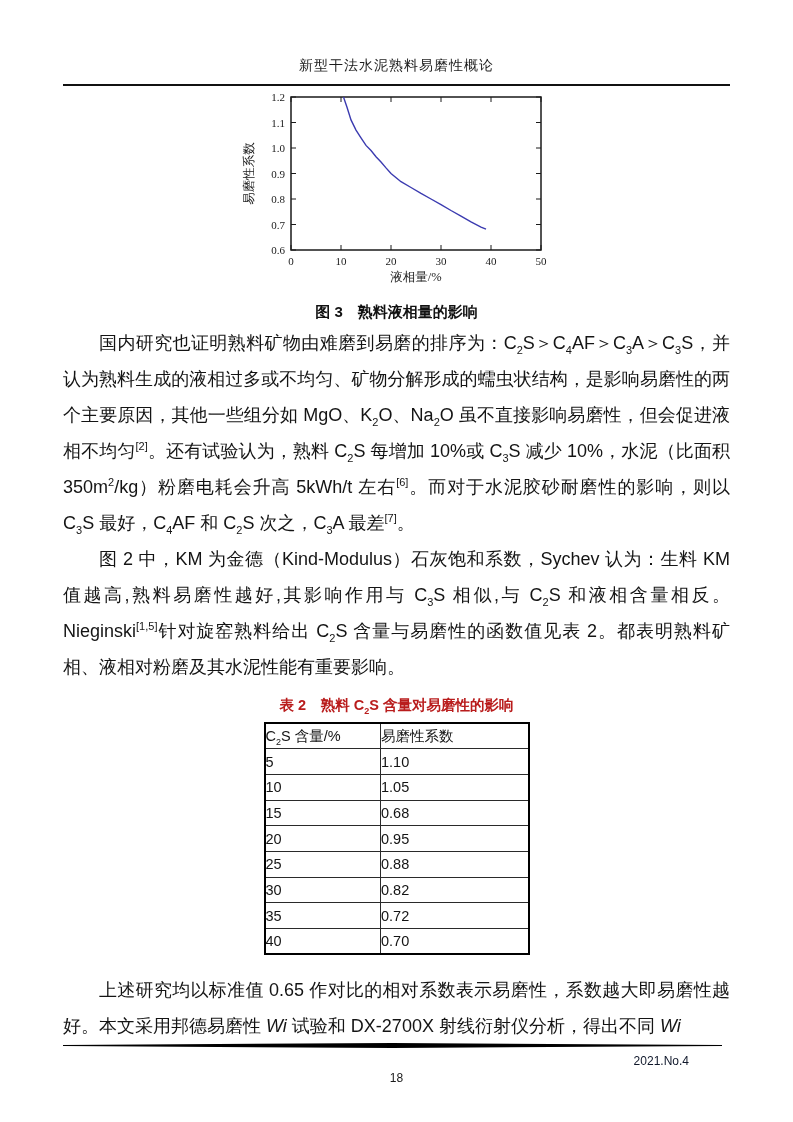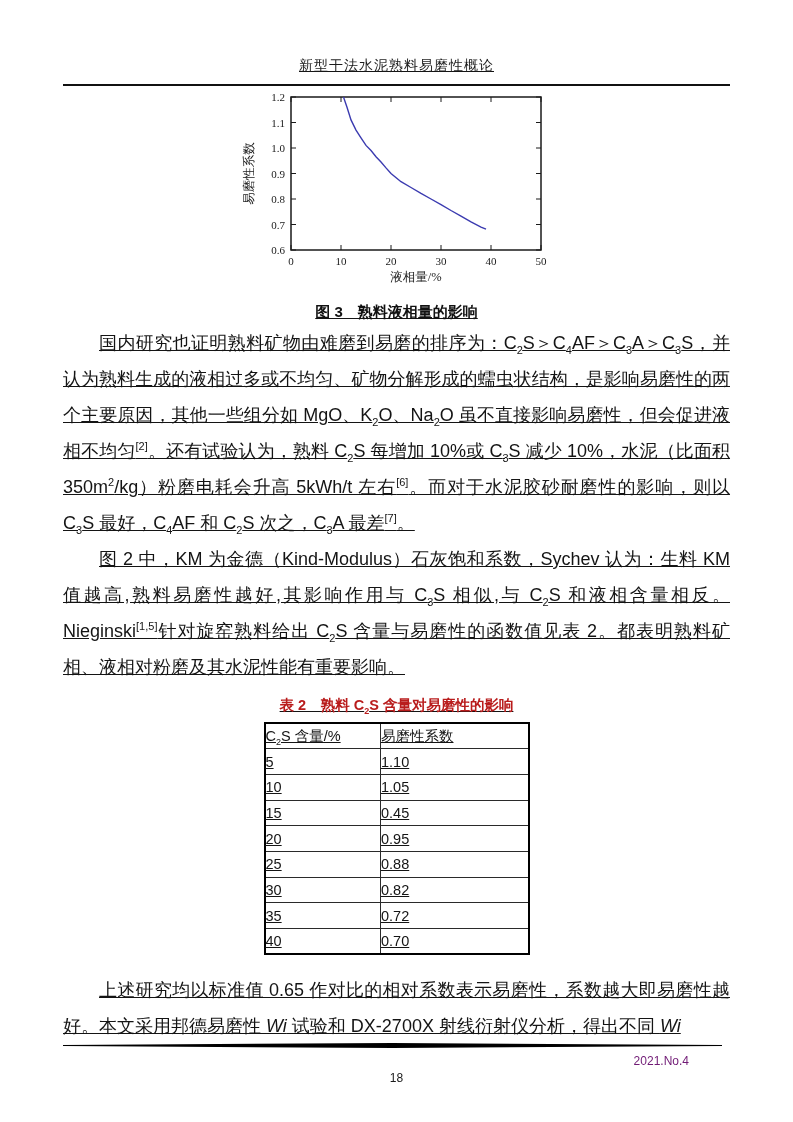--- a/index.html
+++ b/index.html
@@ -2,21 +2,21 @@
 <html><head>
 <meta charset="utf-8">
 <style>
   * { margin:0; padding:0; box-sizing:border-box; }
   html,body { background:#ffffff; }
   body {
     width:793px; height:1122px; position:relative; overflow:hidden;
     font-family:"Liberation Sans","DejaVu Sans",sans-serif;
     color:#141414;
   }
-  .content { position:absolute; left:63px; top:0; width:667px;text-decoration:underline; }
+  .content { position:absolute; left:63px; top:0; width:667px; }
 
   
   .header-title {
     margin-top:57px; text-align:center;
     font-family:"Liberation Serif","DejaVu Serif",serif;
     font-size:14px; letter-spacing:1px; color:#1c1c1c;
   }
   .header-rule { margin-top:9px; height:0; border-top:2px solid #111; }
 
   
@@ -62,21 +62,21 @@
   .footer { position:absolute; left:0; top:1043px; width:793px; }
   .footer-rule {
     margin-left:63px; width:659px; height:5px; background:#000;
     clip-path:polygon(0% 38%, 50% 0%, 100% 38%, 100% 62%, 50% 100%, 0% 62%);
   }
   .footer-pagenum {
     position:absolute; left:0; top:11px; width:100%; text-align:center;
     font-size:12px; color:#1a1a1a;margin-top:17px;
   }
   .footer-issue {
-    position:absolute; right:104px; top:11px; font-size:12px; color:#701a75;
+    position:absolute; right:104px; top:11px; font-size:12px; color:#0f172a;
   }
 </style>
 </head>
 <body>
 
 <div class="content">
 
   <div class="header-title">新型干法水泥熟料易磨性概论</div>
   <div class="header-rule"></div>
 
@@ -150,21 +150,21 @@
         <tr>
           <td>5</td>
           <td>1.10</td>
         </tr>
         <tr>
           <td>10</td>
           <td>1.05</td>
         </tr>
         <tr>
           <td>15</td>
-          <td>0.45</td>
+          <td>0.68</td>
         </tr>
         <tr>
           <td>20</td>
           <td>0.95</td>
         </tr>
         <tr>
           <td>25</td>
           <td>0.88</td>
         </tr>
         <tr>

